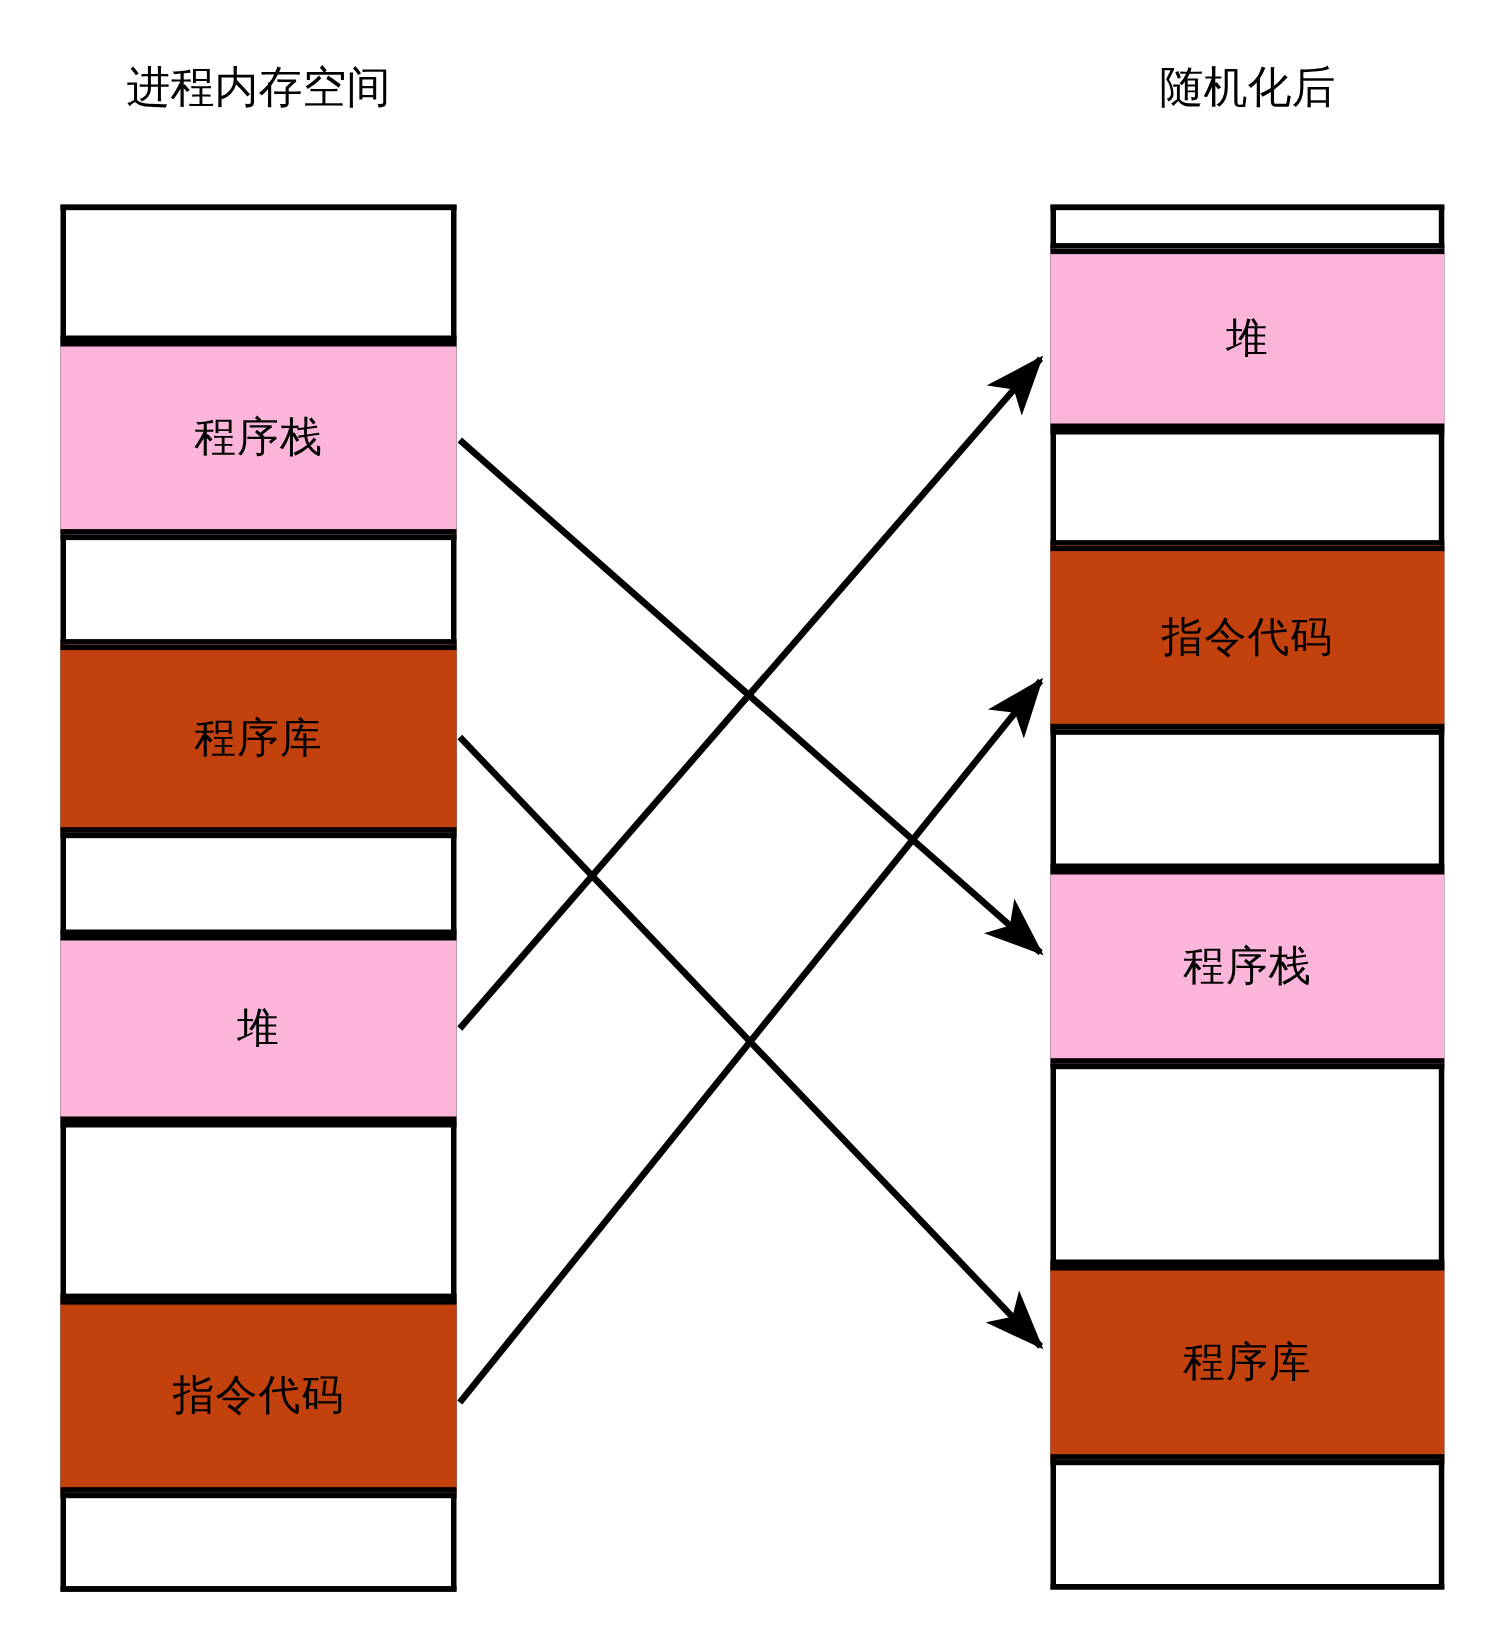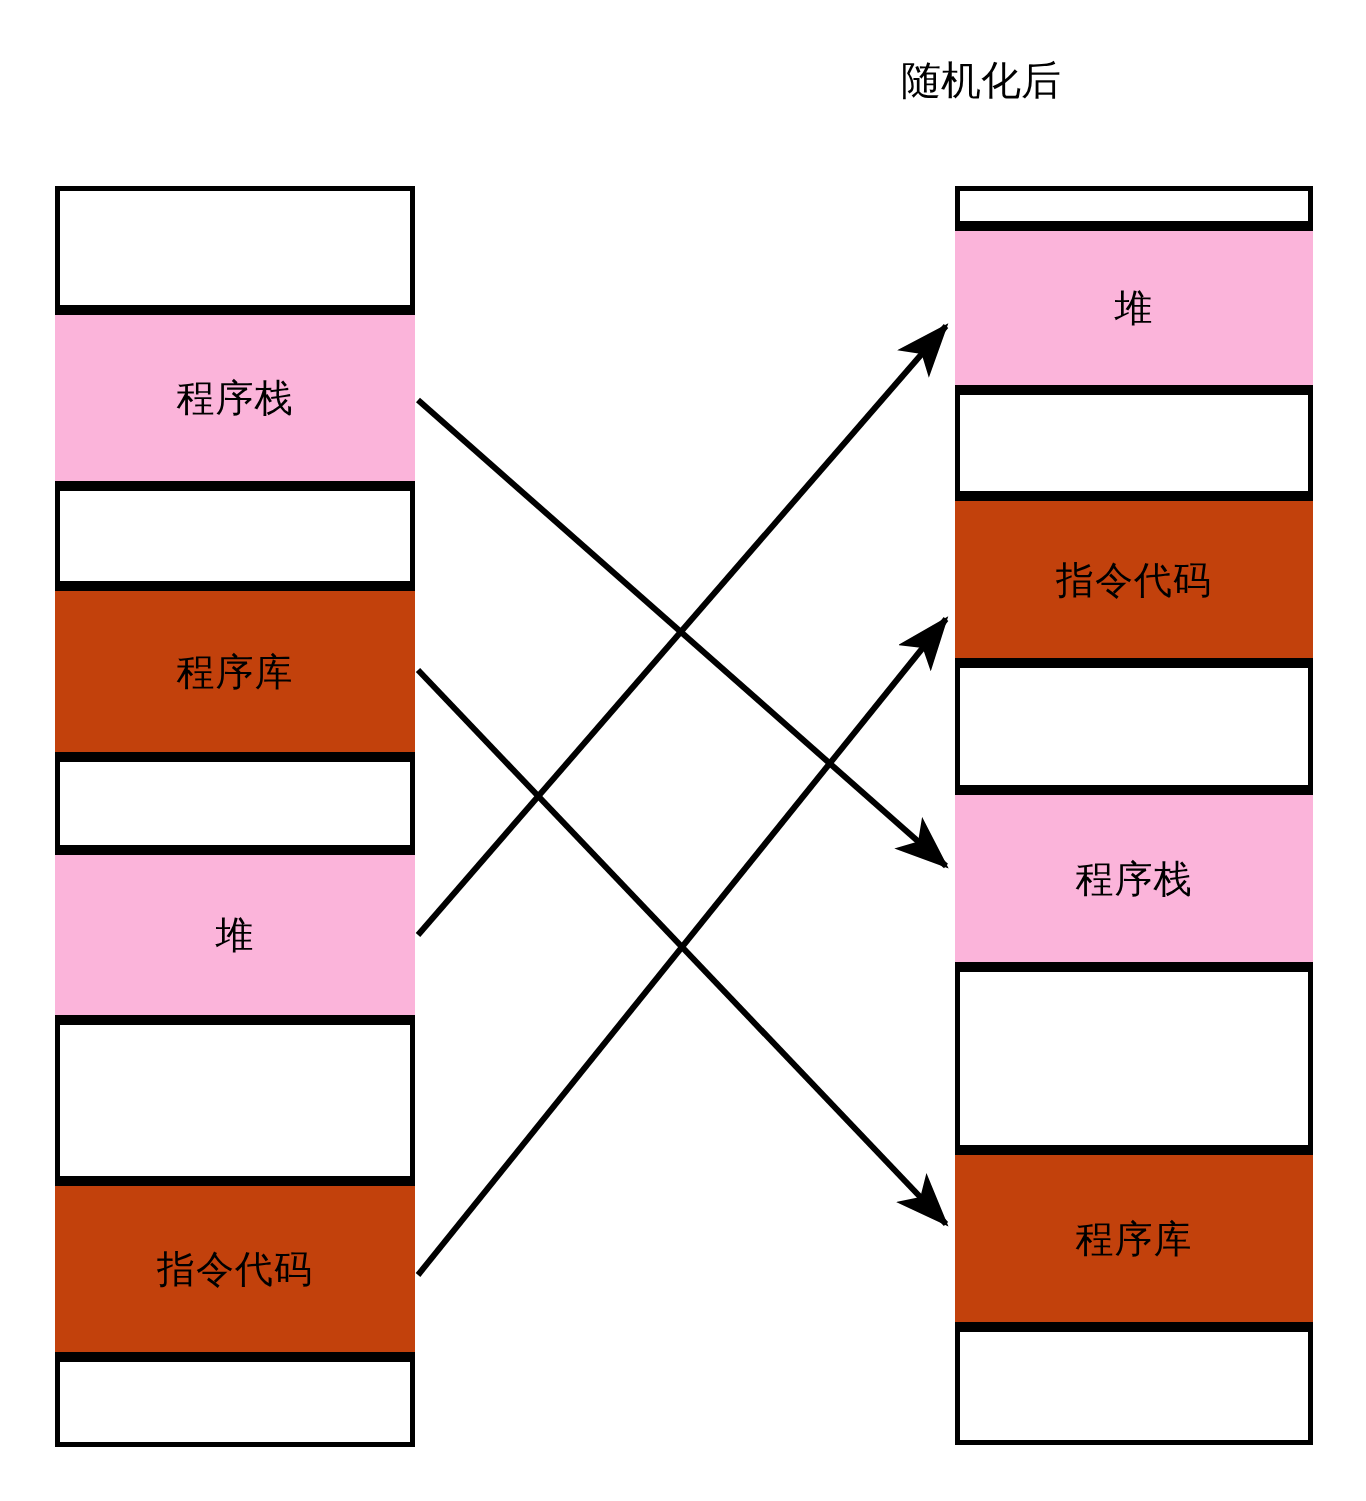--- a/index.html
+++ b/index.html
@@ -16,21 +16,21 @@
     overflow: hidden;
   }
   .col-title {
     position: absolute;
     font-size: 40px;
     color: #000000;
     white-space: nowrap;
     line-height: 1;
   }
   #title-left  { left: 55px;  top: 60px; width: 360px; text-align: center; }
-  #title-right { left: 901px; top: 60px; width: 358px; }
+  #title-right { left: 955px; top: 60px; width: 358px; text-align: center; }
 
   .mem-column {
     position: absolute;
     box-sizing: border-box;
     border: 5px solid #000000;
     background: #ffffff;
   }
   #column-left  { left: 55px;  top: 186px; width: 360px; height: 1261px; }
   #column-right { left: 955px; top: 186px; width: 358px; height: 1259px; }
 
@@ -61,20 +61,21 @@
     width: 1366px;
     height: 1501px;
     pointer-events: none;
   }
 </style>
 </head>
 <body>
 
 <div id="page">
 
+  <div class="col-title" id="title-left">进程内存空间</div>
 
   <div class="col-title" id="title-right">随机化后</div>
 
   <div class="mem-column" id="column-left"></div>
 
   <div class="mem-column" id="column-right"></div>
 
   <svg id="arrow-layer" viewBox="0 0 1366 1501">
     <defs>
       <marker id="arrowhead" markerWidth="9" markerHeight="7" refX="8.4" refY="3.5" orient="auto" markerUnits="strokeWidth">

